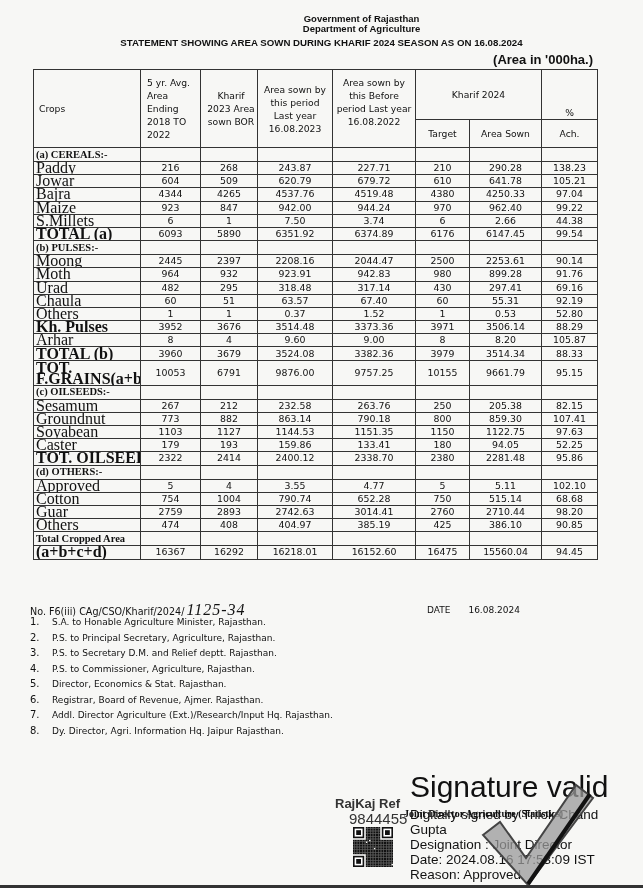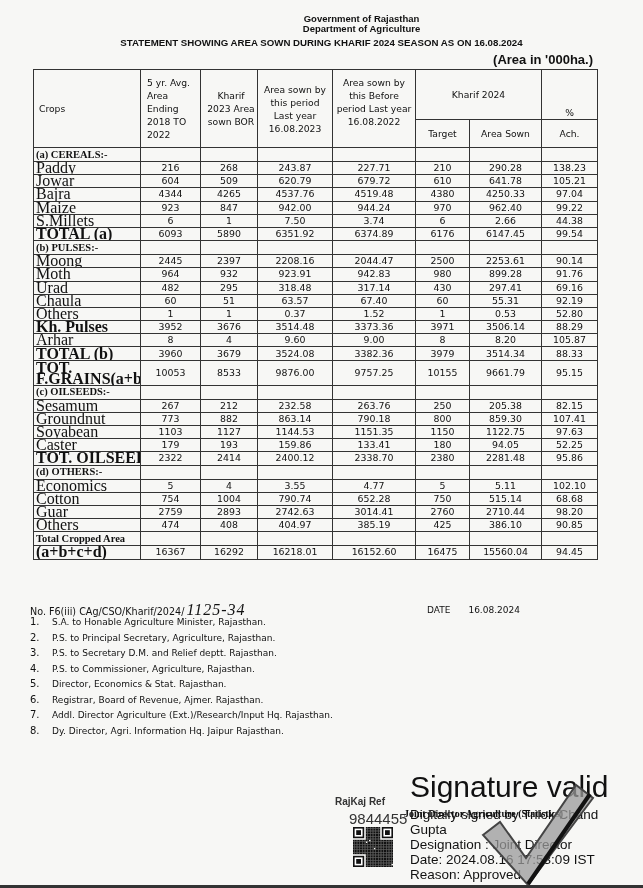--- a/index.html
+++ b/index.html
@@ -32,21 +32,21 @@
   table.main tr.sec td { height:13px; }
 
   .ref { position:absolute; left:30px; top:601px; font-size:9.6px; font-family:"DejaVu Sans", sans-serif; }
   .ref .hand { font-family:Liberation Serif, serif; font-size:16px; font-style:italic; margin-left:2px; letter-spacing:1px; }
   .date { position:absolute; left:427px; top:605px; font-size:9px; font-family:"DejaVu Sans", sans-serif; }
   .date span { margin-right:18px; }
   ol.dist { position:absolute; left:30px; top:614px; margin:0; padding:0; list-style:none; font-family:"DejaVu Sans", sans-serif; font-size:9px; }
   ol.dist li { height:15.5px; line-height:15.5px; }
   ol.dist li .n { display:inline-block; width:22px; font-size:10px; }
 
-  .rk1 { position:absolute; left:335px; top:796px; font-size:10px; font-weight:bold; color:#333; }
+  .rk1 { position:absolute; left:335px; top:796px; font-size:13px; font-weight:bold; color:#333; }
   .rk2 { position:absolute; left:349px; top:810px; font-size:15px; font-weight:normal; color:#333; }
   .jd { position:absolute; left:385px; top:808px; font-family:"Liberation Serif", serif; font-weight:bold; font-size:10px;margin-left:19px; }
   .sigvalid { position:absolute; left:410px; top:771px; font-size:30px; line-height:32px; }
   .sigline { position:absolute; left:410px; font-size:13.5px; line-height:14.5px; }
   .qr { position:absolute; left:353px; top:827px; width:40px; height:40px; }
   .check { position:absolute; left:478px; top:780px; width:120px; height:110px; }
   .bottombar { position:absolute; left:0; bottom:0; width:643px; height:3px; background:#333; }
 </style>
 </head>
 <body>
@@ -240,21 +240,21 @@
         <td>3679</td>
         <td>3524.08</td>
         <td>3382.36</td>
         <td>3979</td>
         <td>3514.34</td>
         <td>88.33</td>
       </tr>
       <tr class="bold tot2">
         <td class="crop" style="font-weight: bold;">TOT. F.GRAINS(a+b)</td>
         <td>10053</td>
-        <td>8533</td>
+        <td>6791</td>
         <td>9876.00</td>
         <td>9757.25</td>
         <td>10155</td>
         <td>9661.79</td>
         <td>95.15</td>
       </tr>
       <tr class="sec">
         <td class="crop">(c) OILSEEDS:-</td>
         <td></td>
         <td></td>
@@ -318,21 +318,21 @@
         <td class="crop">(d) OTHERS:-</td>
         <td></td>
         <td></td>
         <td></td>
         <td></td>
         <td></td>
         <td></td>
         <td></td>
       </tr>
       <tr>
-        <td class="crop">Economics</td>
+        <td class="crop">Approved</td>
         <td>5</td>
         <td>4</td>
         <td>3.55</td>
         <td>4.77</td>
         <td>5</td>
         <td>5.11</td>
         <td>102.10</td>
       </tr>
       <tr>
         <td class="crop">Cotton</td>

